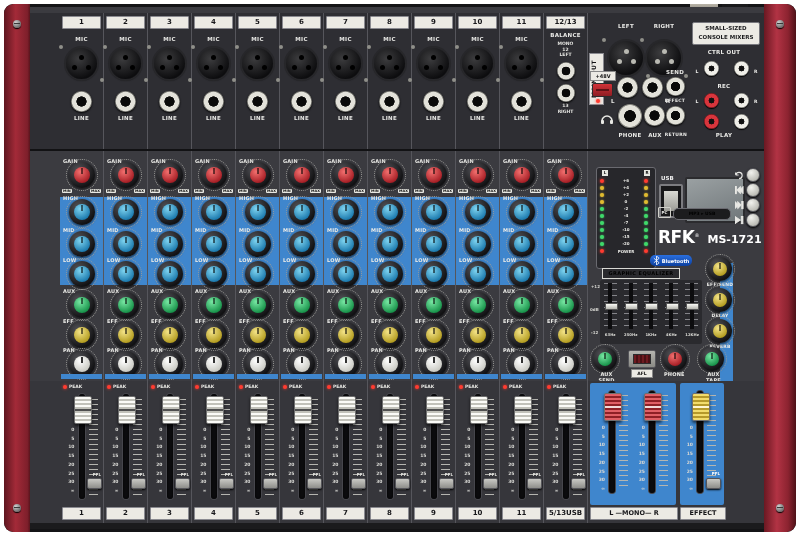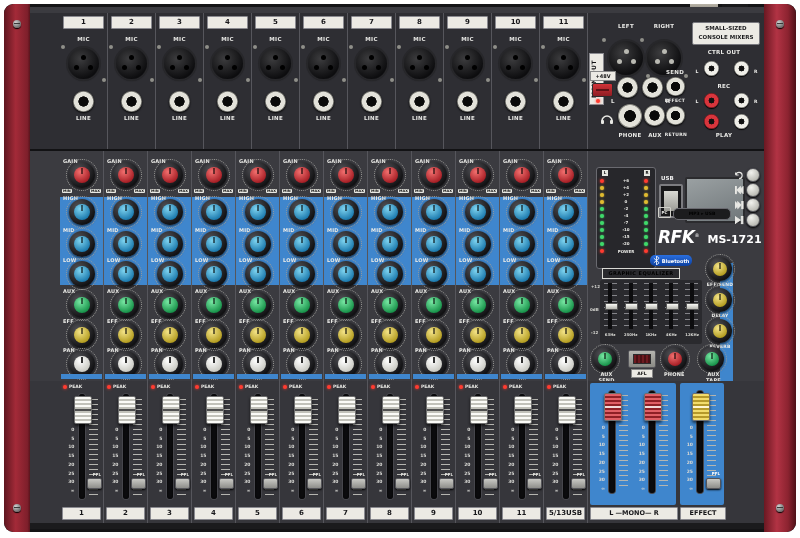--- a/index.html
+++ b/index.html
@@ -108,21 +108,21 @@
   .usbport{position:absolute;left:71px;top:33px;width:20px;height:30px;background:#18181a;border:2px solid #7c7c80;border-radius:2px;}
   .usbport::after{content:'';position:absolute;left:3px;top:5px;right:3px;bottom:5px;background:linear-gradient(180deg,#d8d8d2,#9c9c96);}
   .lcd{position:absolute;left:97px;top:26px;width:56px;height:42px;background:linear-gradient(160deg,#9aa0a2,#70777a);border:2px solid #2b2b2e;border-radius:2px;}
   .tbtn{position:absolute;left:158px;width:14px;height:14px;border-radius:50%;background:radial-gradient(circle at 35% 30%,#f2f2ee,#b9b9b2 75%);border:1px solid #55555a;box-shadow:0 1px 2px #000;padding:0;}
   .ticon{position:absolute;left:147px;width:9px;height:9px;fill:#e8e8e4;stroke:#e8e8e4;}
   .pcicon{position:absolute;left:70px;top:56px;width:11px;height:9px;border:1px solid #cfcfc9;border-radius:1px;
     color:#e8e8e4;font-size:4px;font-weight:bold;text-align:center;line-height:9px;}
   .mp3badge{position:absolute;left:85px;top:57px;width:56px;height:10px;background:#1c1c1e;border:1px solid #6a6a70;border-radius:5px;
     color:#ececе8;font-size:4.5px;font-weight:bold;text-align:center;line-height:10px;color:#ececе6;}
   .rfkline{position:absolute;left:70px;top:76px;width:104px;color:#fff;white-space:nowrap;}
-  .rfk{font-size:17px;font-weight:900;font-style:italic;letter-spacing:-.5px;text-align:center;}
+  .rfk{font-size:17px;font-weight:900;letter-spacing:-.5px;text-align:center;}
   .rfkreg{font-size:5px;vertical-align:super;}
   .rfkmodel{font-size:11px;font-weight:bold;margin-left:3px;}
   .btbadge{position:absolute;left:62px;top:104px;width:42px;height:11px;border-radius:5px;
     background:linear-gradient(180deg,#2a6fe0,#0b3f9e);display:flex;align-items:center;justify-content:center;gap:2px;}
   .btbadge span{color:#fff;font-size:5px;font-weight:bold;}
   .gelbl{position:absolute;left:14px;top:117px;width:76px;height:9px;background:#2a2a2e;border:1px solid #d9d9d4;
     color:#eceае6;font-size:5px;font-weight:bold;text-align:center;line-height:9px;letter-spacing:.4px;color:#ececе6;}
   .eqpanel{position:absolute;left:12px;top:129px;width:102px;height:64px;background:#2a2a2e;border-radius:2px;display:flex;justify-content:space-around;padding-top:3px;box-sizing:border-box;}
   .eqsl{position:relative;width:13px;height:46px;background:repeating-linear-gradient(180deg,#85858a 0 1px,transparent 1px 6px);}
   .eqslot{position:absolute;left:calc(50% - 2px);top:0;width:4px;height:100%;background:#0c0c0e;}
@@ -253,20 +253,31 @@
     <div class="tinylbl">LINE</div>
   </div>
           <div class="strip">
     <div class="numlbl">11</div>
     <div class="tinylbl miclbl">MIC</div>
     <div class="xlr">
               <i class="holes"></i>
             </div>
     <div class="tjack"></div>
     <div class="tinylbl">LINE</div>
+  </div>
+          <div class="strip">
+    <div class="numlbl">12/13</div>
+    <div class="tinylbl" style="margin-top:3px">BALANCE</div>
+    <div class="microlbl" style="margin-top:3px">MONO</div>
+    <div class="microlbl">12</div>
+    <div class="microlbl">LEFT</div>
+    <div class="tjack small"></div>
+    <div class="tjack small"></div>
+    <div class="microlbl">13</div>
+    <div class="microlbl">RIGHT</div>
   </div>
         </div>
       <div class="master">
         <div class="abs motitle">MAIN OUT</div>
         <div class="abs mj-lbl" style="left:22px;top:10px;width:32px">LEFT</div>
         <div class="abs mj-lbl" style="left:60px;top:10px;width:32px">RIGHT</div>
         <div class="xlr mj-xlr" style="left:21px;top:28px">
             <i class="holes male" style="left:15px;top:8px"></i>
           </div>
         <div class="xlr mj-xlr" style="left:59px;top:28px">

